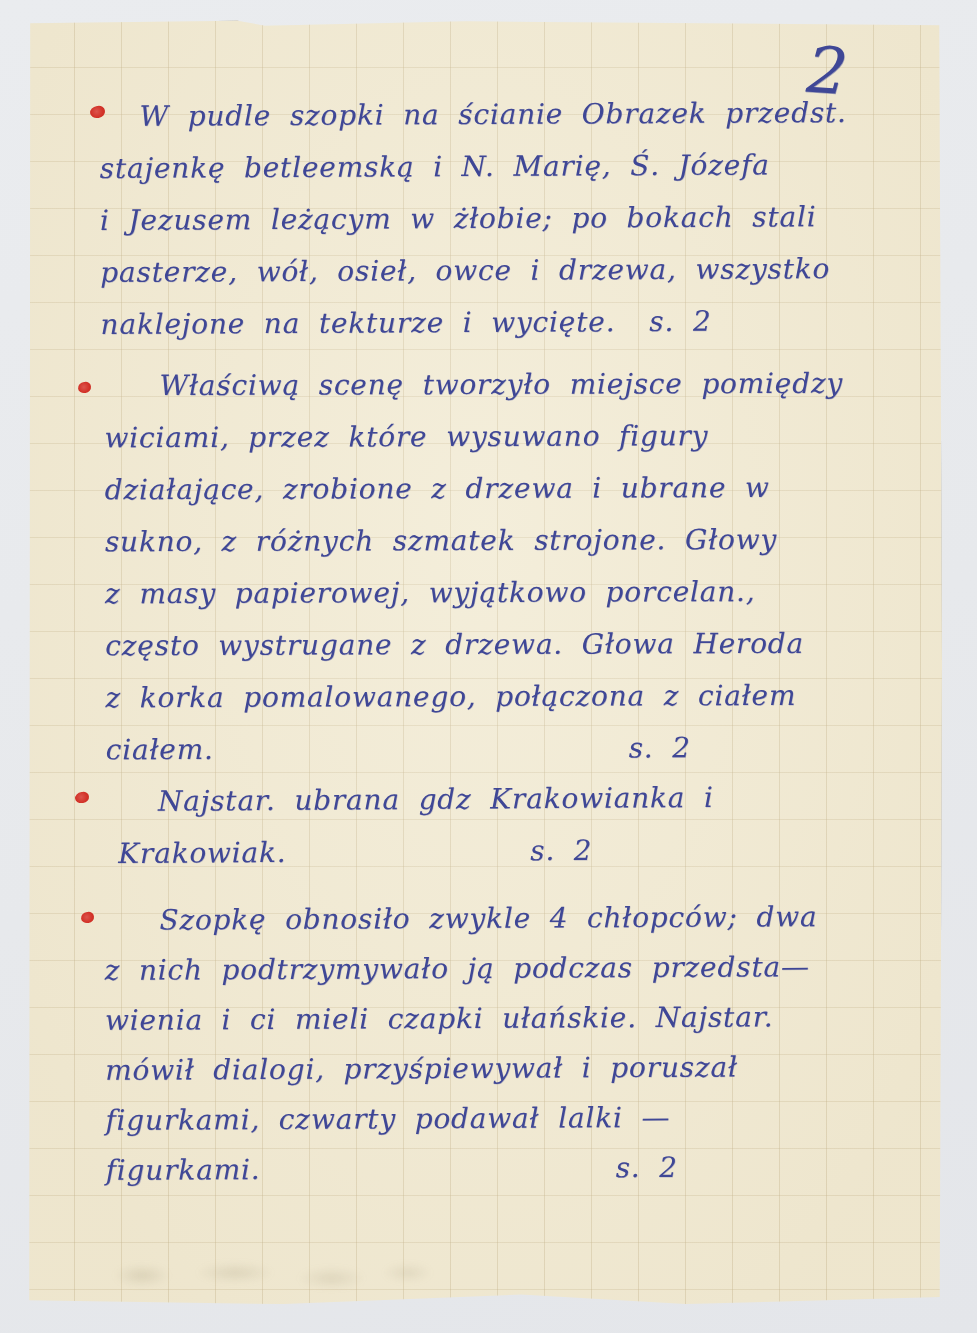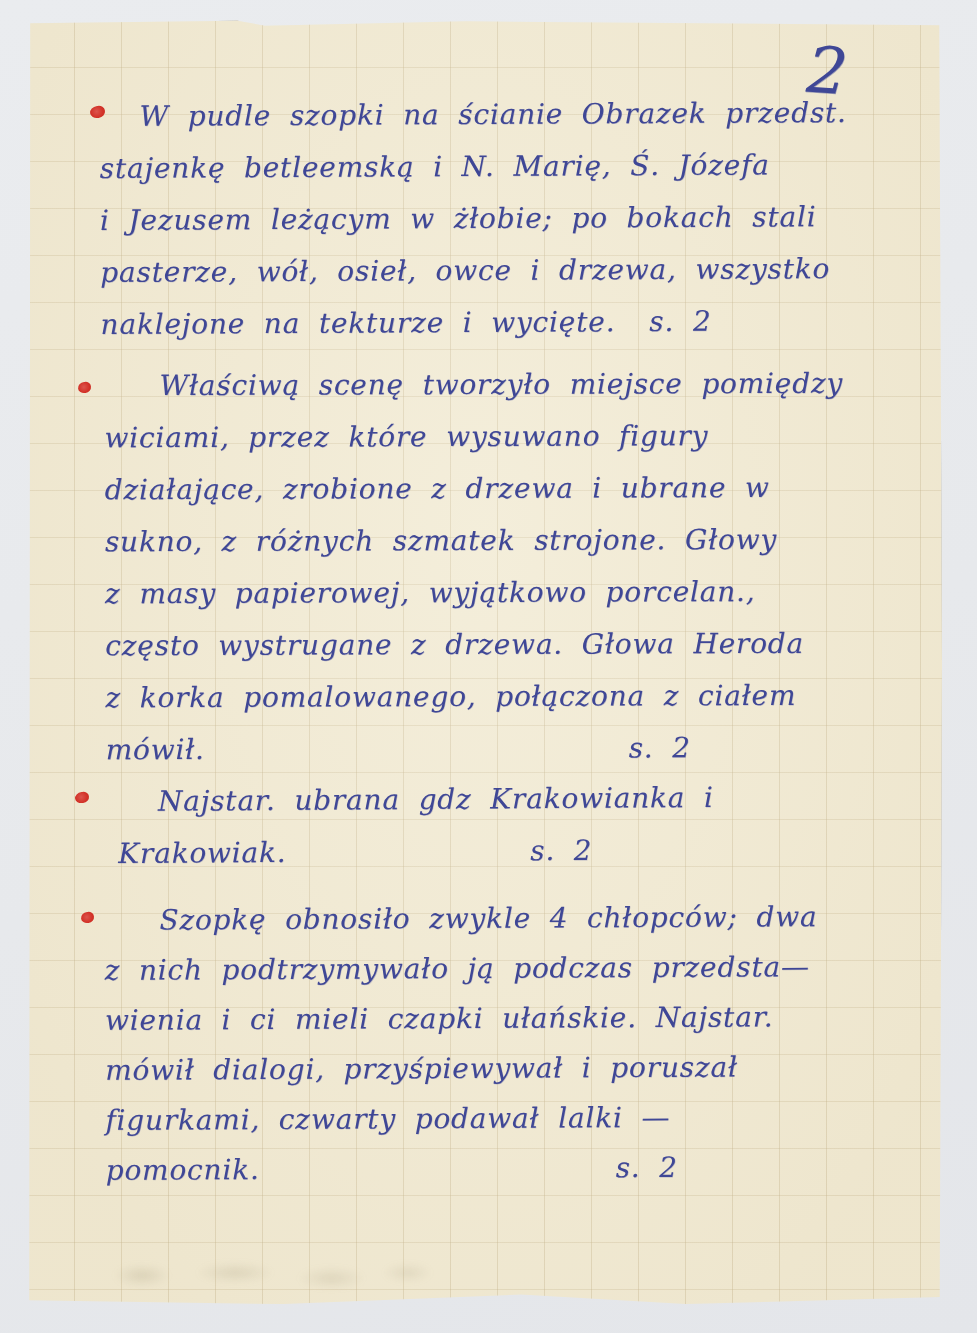--- a/index.html
+++ b/index.html
@@ -117,32 +117,32 @@
   </div>
 
   <div class="para p2 hand">
     <div class="line indent55">Właściwą scenę tworzyło miejsce pomiędzy</div>
     <div class="line">wiciami, przez które wysuwano figury</div>
     <div class="line">działające, zrobione z drzewa i ubrane w</div>
     <div class="line">sukno, z różnych szmatek strojone. Głowy</div>
     <div class="line">z masy papierowej, wyjątkowo porcelan.,</div>
     <div class="line">często wystrugane z drzewa. Głowa Heroda</div>
     <div class="line">z korka pomalowanego, połączona z ciałem</div>
-    <div class="line"><span>mówił.</span><span class="ref p2-ref">s. 2</span></div>
+    <div class="line"><span>ciałem.</span><span class="ref p2-ref">s. 2</span></div>
   </div>
 
   <div class="para p3 hand">
     <div class="line indent40">Najstar. ubrana gdz Krakowianka i</div>
     <div class="line"><span>Krakowiak.</span><span class="ref p3-ref">s. 2</span></div>
   </div>
 
   <div class="para p4 hand">
     <div class="line indent55">Szopkę obnosiło zwykle 4 chłopców; dwa</div>
     <div class="line">z nich podtrzymywało ją podczas przedsta—</div>
     <div class="line">wienia i ci mieli czapki ułańskie. Najstar.</div>
     <div class="line">mówił dialogi, przyśpiewywał i poruszał</div>
     <div class="line">figurkami, czwarty podawał lalki —</div>
-    <div class="line"><span>pomocnik.</span><span class="ref p4-ref">s. 2</span></div>
+    <div class="line"><span>figurkami.</span><span class="ref p4-ref">s. 2</span></div>
   </div>
 
   <div class="ghost"></div>
 
 </div>
 
 </body></html>

